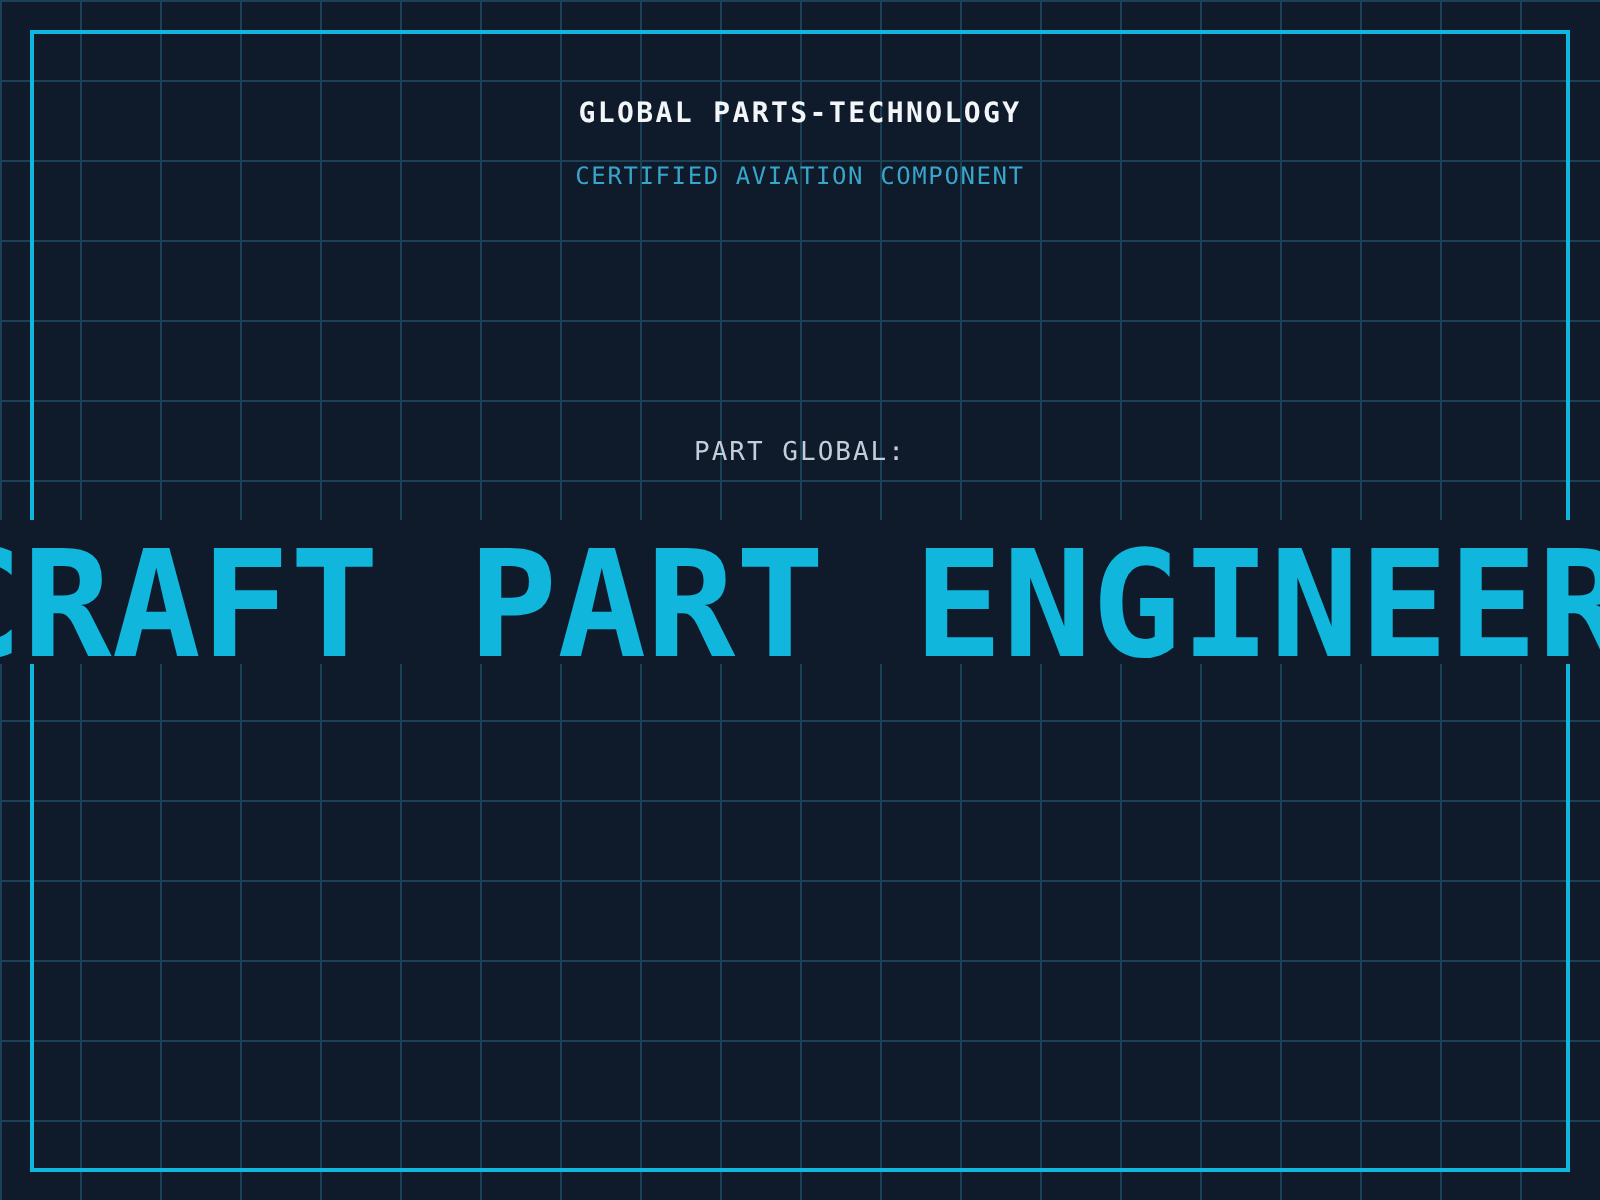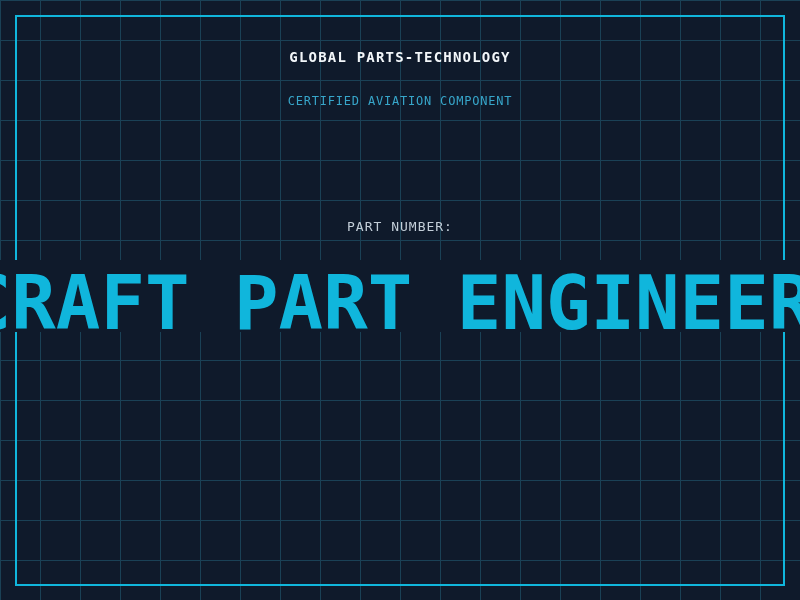--- a/index.html
+++ b/index.html
@@ -39,21 +39,21 @@
   }
   .company-title {
     top: 49px;
     font-size: 14px;
     line-height: 16px;
     font-weight: 700;
     letter-spacing: 1.2px;
     color: #f2f6f9;
   }
   .certification-subtitle {
-    top: 94px;
+    top: 81px;
     font-size: 12px;
     line-height: 14px;
     font-weight: 400;
     letter-spacing: 0.8px;
     color: #37a6ca;
   }
   .part-number-label {
     top: 219px;
     font-size: 13px;
     line-height: 15px;
@@ -96,20 +96,20 @@
 <body>
 
 <div class="stage">
 
   <div class="frame"></div>
 
   <div class="centered-text company-title">GLOBAL PARTS-TECHNOLOGY</div>
 
   <div class="centered-text certification-subtitle">CERTIFIED AVIATION COMPONENT</div>
 
-  <div class="centered-text part-number-label">PART NUMBER:</div>
+  <div class="centered-text part-number-label">PART GLOBAL:</div>
 
   <div class="marquee-band">
     <div class="marquee-text">CRAFT PART ENGINEER</div>
   </div>
 
 
 </div>
 
 </body></html>

